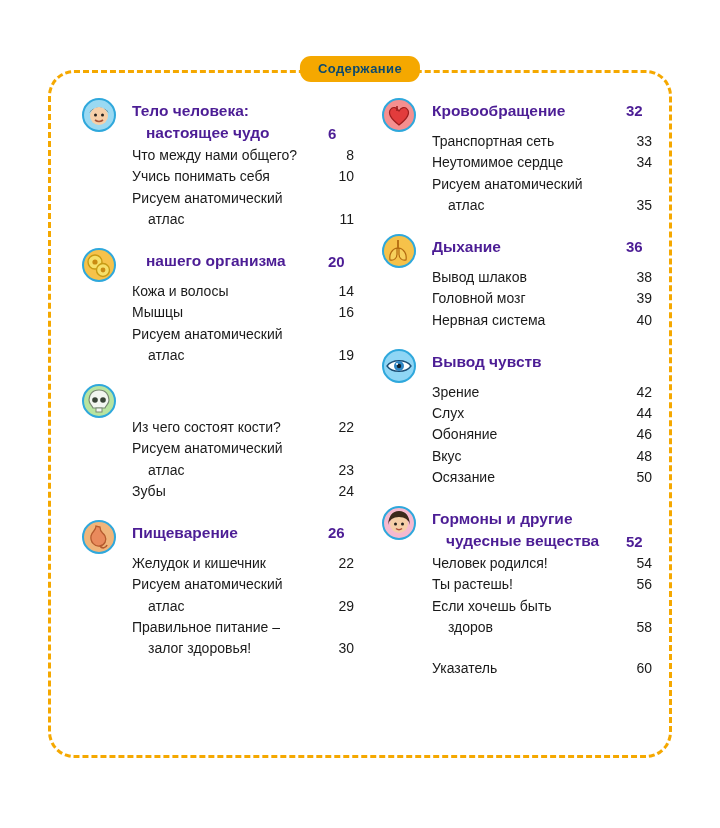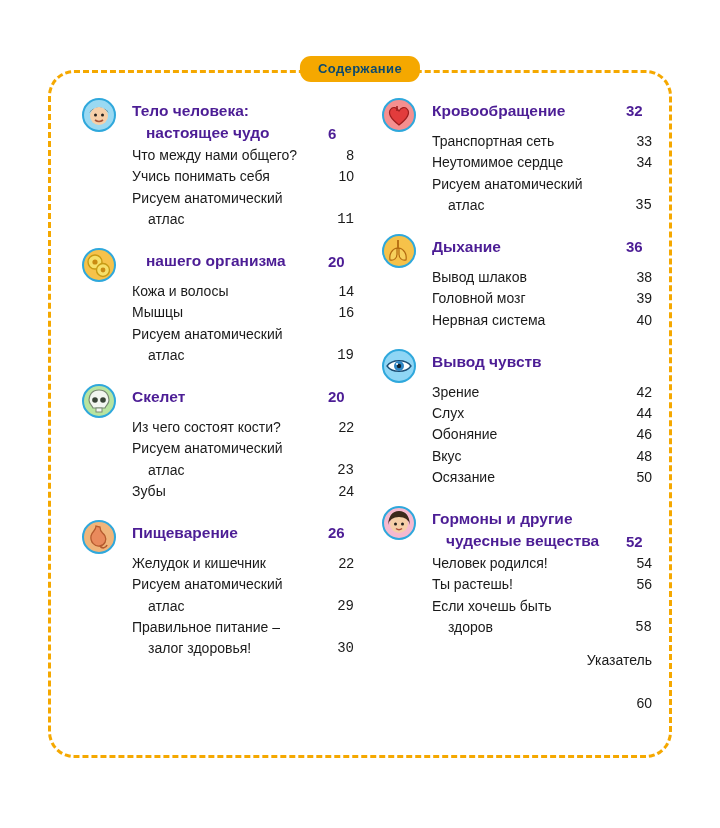--- a/index.html
+++ b/index.html
@@ -119,22 +119,22 @@
     color: #1a1a1a;
     line-height: 1.52;
     gap: 21px;
   }
   .entry .lbl { max-width: 210px; }
   .entry .lbl .l2 { display: block; padding-left: 16px; }
   .entry .pg {
     min-width: 26px;
     text-align: right;
   }
-  .entry.two .pg { align-self: flex-end; font-family: Liberation Mono, monospace; }
-  .entry.spaced { margin-top: 12px; flex-direction: column; }
+  .entry.two .pg { align-self: flex-end; }
+  .entry.spaced { margin-top: 20px; }
   .indexline { margin-top: 22px; }
 </style>
 </head>
 <body>
 
 <div class="page">
   <div class="frame"></div>
   <div class="title-badge">Содержание</div>
   <div class="columns">
     <div class="col col-left">
@@ -202,24 +202,20 @@
         <div class="section">
           <div class="sec-head">
             <div class="icon-bubble" style="background: rgb(184, 228, 160);">
               <svg width="30" height="30" viewBox="0 0 30 30">
                 <path d="M15 4 C22 4 25 9 25 14 C25 18 22 19 21 22 L9 22 C8 19 5 18 5 14 C5 9 8 4 15 4Z" fill="#f2f6f0" stroke="#7a8b74" stroke-width="1.2"></path>
                 <circle cx="11" cy="14" r="2.8" fill="#394437"></circle>
                 <circle cx="19" cy="14" r="2.8" fill="#394437"></circle>
                 <rect x="12" y="22" width="6" height="4" fill="#f2f6f0" stroke="#7a8b74" stroke-width="1"></rect>
               </svg>
             </div>
-            <div class="sec-title">
-              <span class="t"><span>Скелет</span></span>
-              <span class="pg">20</span>
-            </div>
           </div>
           <div class="entries">
             <div class="entry">
               <span class="lbl"><span>Из чего состоят кости?</span></span>
               <span class="pg">22</span>
             </div>
             <div class="entry two">
               <span class="lbl"><span>Рисуем анатомический</span><span class="l2">атлас</span></span>
               <span class="pg">23</span>
             </div>

